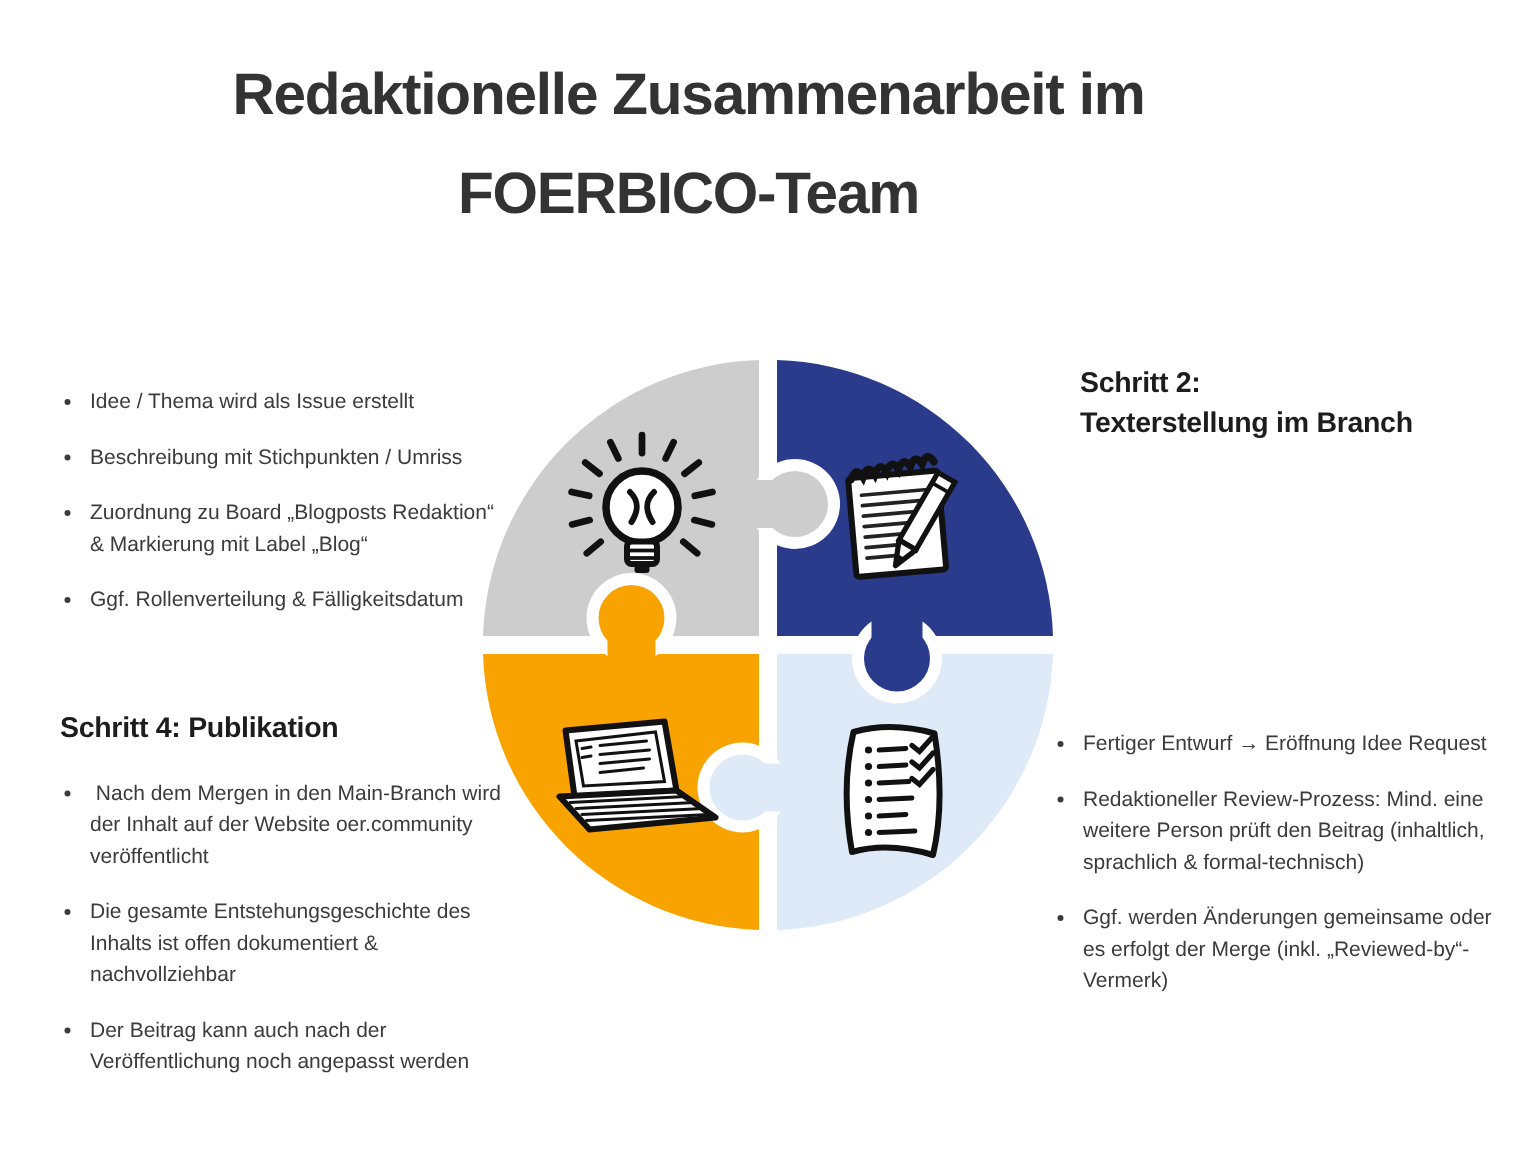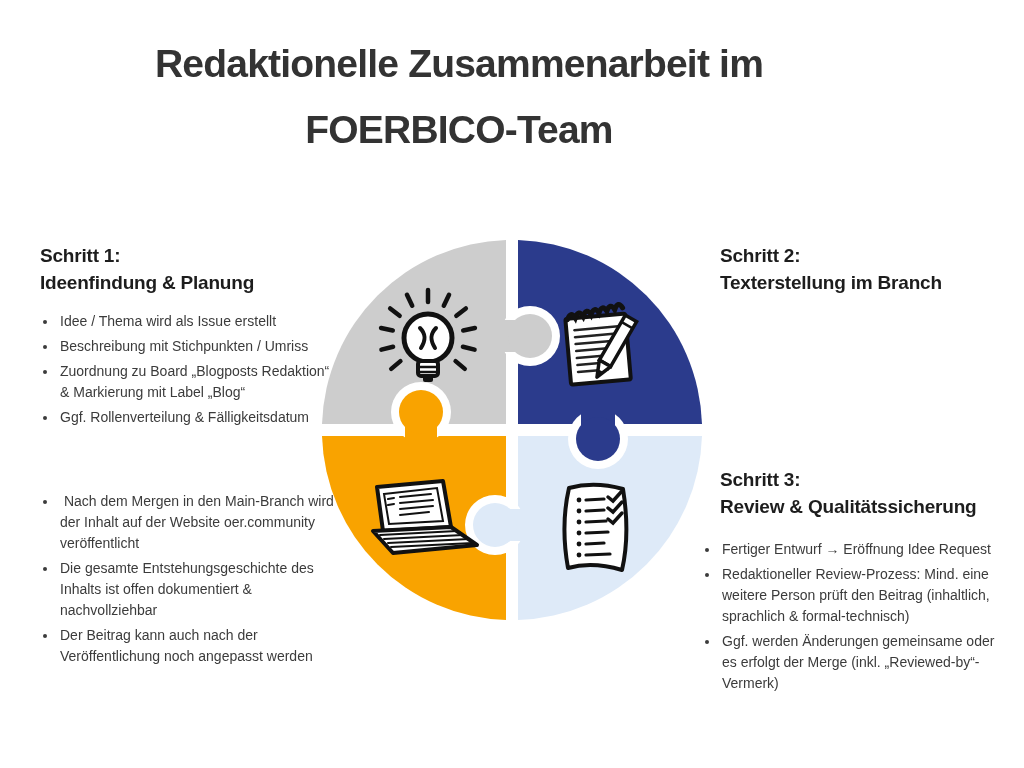--- a/index.html
+++ b/index.html
@@ -15,67 +15,64 @@
   .step{position:absolute;}
   .step h2{
     margin:0;font-size:19px;line-height:27px;font-weight:bold;color:#1d1d1d;
     white-space:pre-line;letter-spacing:-0.2px;
   }
   .step ul{
     margin:15px 0 0 0;padding:0 0 0 18px;list-style:disc outside;
     font-size:14px;line-height:21px;color:#3b3b3b;
   }
   .step li{margin:0;padding-left:2px;}
-  .step li + li{margin-top:4px;}
+  .step li + li{margin-top:16px;}
   .step li::marker{color:#3b3b3b;font-size:13px;}
   #step-1{left:40px;top:242px;}
   #step-2{left:702px;top:242px;}
   #step-3{left:702px;top:466px;}
   #step-4{left:40px;top:472px;}
   #step-1 ul{width:277px;}
   #step-2 ul{width:244px;}
   #step-3 ul{width:284px;margin-top:19px;}
   #step-4 ul{width:277px;margin-top:19px;}
   #step-2 h2, #step-3 h2{margin-left:18px;}
   .puzzle{position:absolute;left:312px;top:230px;width:400px;height:400px;}
   .puzzle svg{display:block;width:100%;height:100%;}
 </style>
 </head>
 <body>
 
 <h1 class="title">Redaktionelle Zusammenarbeit im
 FOERBICO-Team</h1>
 
 <section class="step" id="step-1">
-  <h2>Schritt 1:
-Ideenfindung &amp; Planung</h2>
   <ul>
     <li>Idee / Thema wird als Issue erstellt</li>
     <li>Beschreibung mit Stichpunkten / Umriss</li>
     <li>Zuordnung zu Board „Blogposts Redaktion“ &amp; Markierung mit Label „Blog“</li>
     <li>Ggf. Rollenverteilung &amp; Fälligkeitsdatum</li>
   </ul>
 </section>
 
 <section class="step" id="step-2">
   <h2>Schritt 2:
 Texterstellung im Branch</h2>
 </section>
 
 <section class="step" id="step-3">
-  <h2>Schritt 3:
-Review &amp; Qualitätssicherung</h2>
   <ul>
     <li>Fertiger Entwurf → Eröffnung Idee Request</li>
     <li>Redaktioneller Review-Prozess: Mind. eine weitere Person prüft den Beitrag (inhaltlich, sprachlich &amp; formal-technisch)</li>
     <li>Ggf. werden Änderungen gemeinsame oder es erfolgt der Merge (inkl. „Reviewed-by“-Vermerk)</li>
   </ul>
 </section>
 
 <section class="step" id="step-4">
+  <h2>Schritt 4: Publikation</h2>
   <ul>
     <li>&nbsp;Nach dem Mergen in den Main-Branch wird der Inhalt auf der Website oer.community veröffentlicht</li>
     <li>Die gesamte Entstehungsgeschichte des Inhalts ist offen dokumentiert &amp; nachvollziehbar</li>
     <li>Der Beitrag kann auch nach der Veröffentlichung noch angepasst werden</li>
   </ul>
 </section>
 
 <div class="puzzle">
 <svg viewBox="0 0 400 400" xmlns="http://www.w3.org/2000/svg">
 

